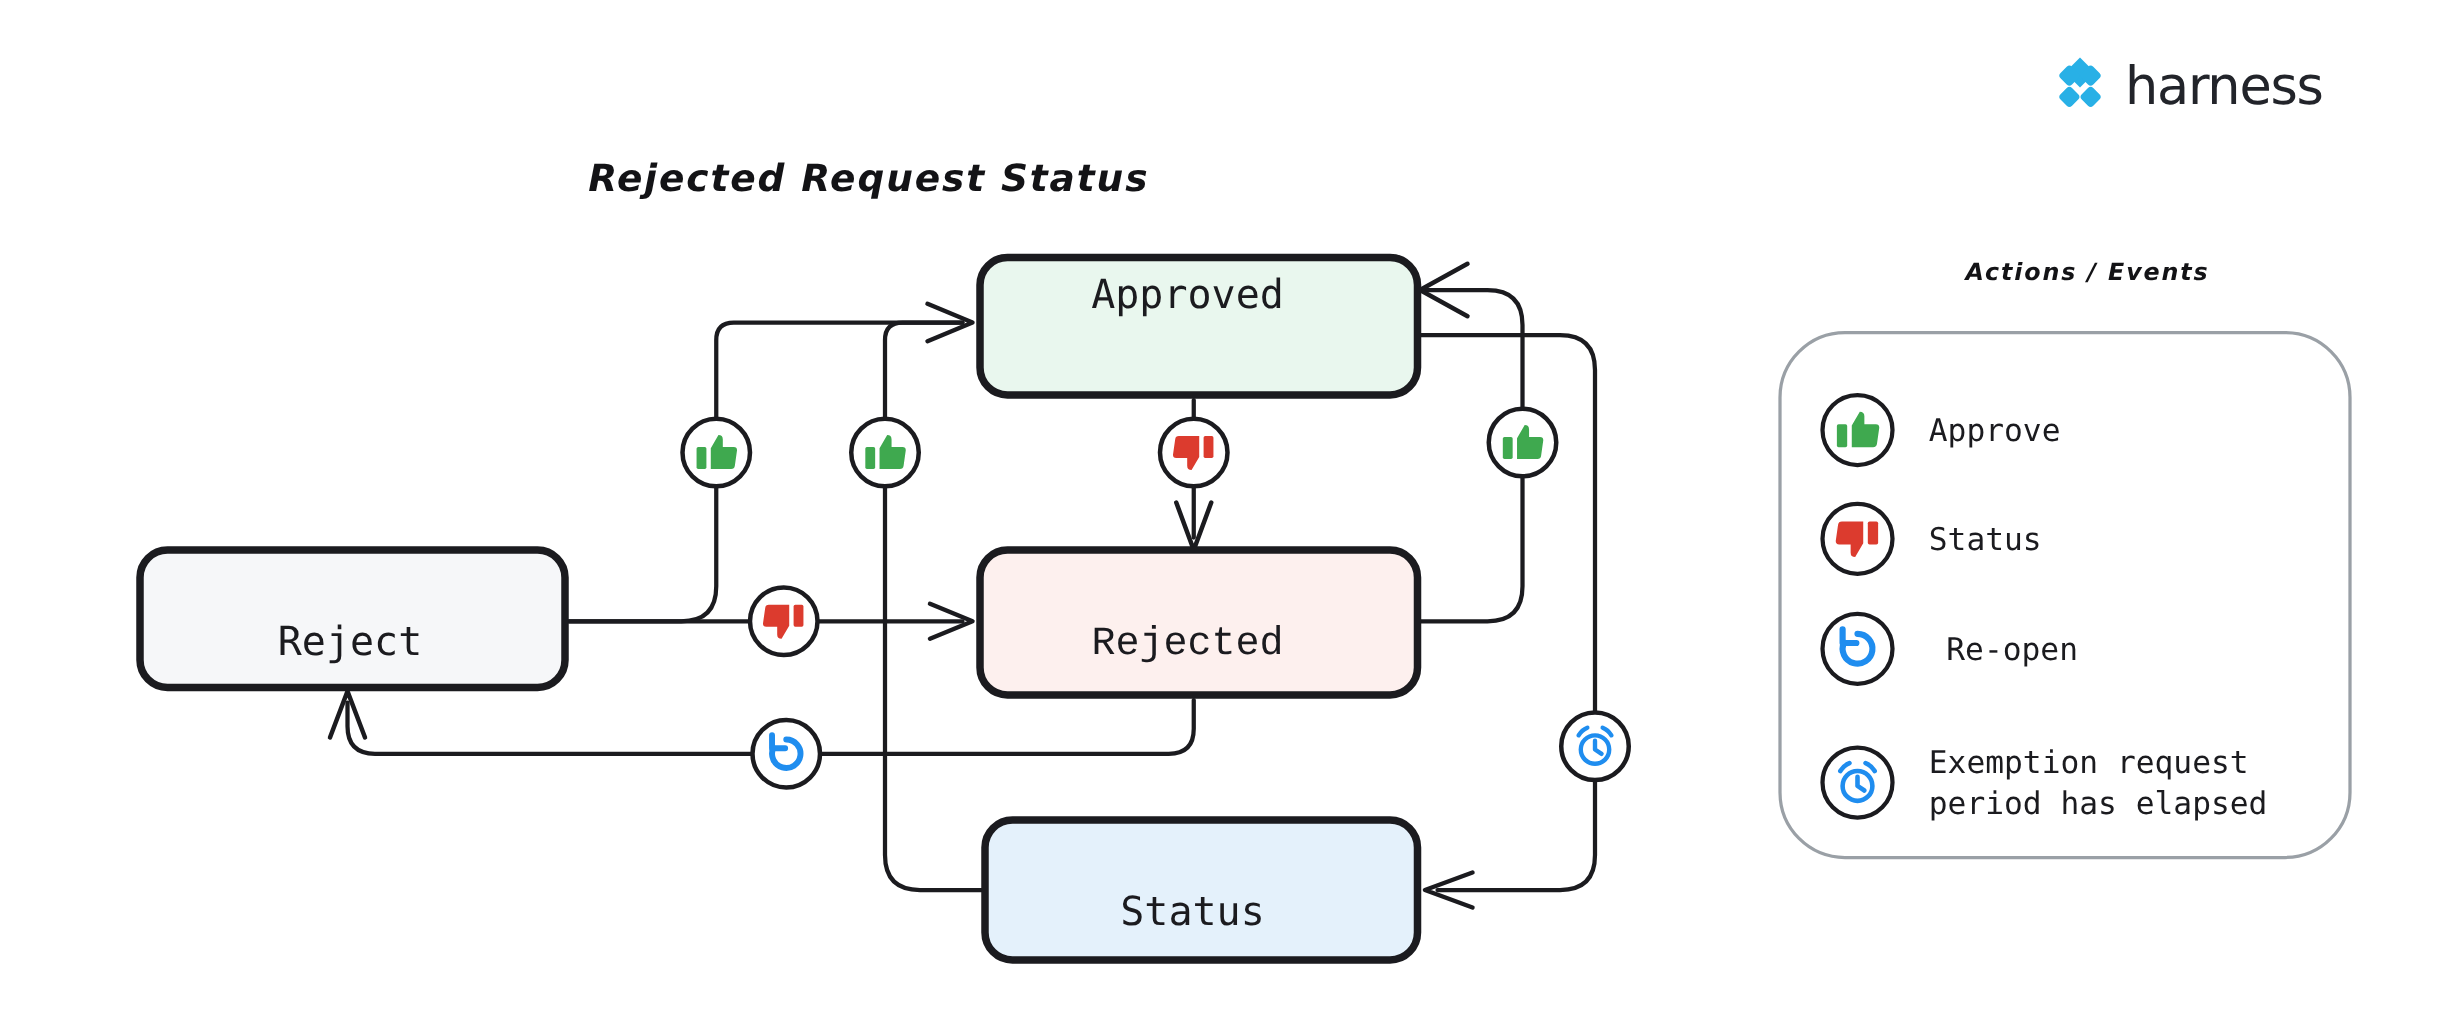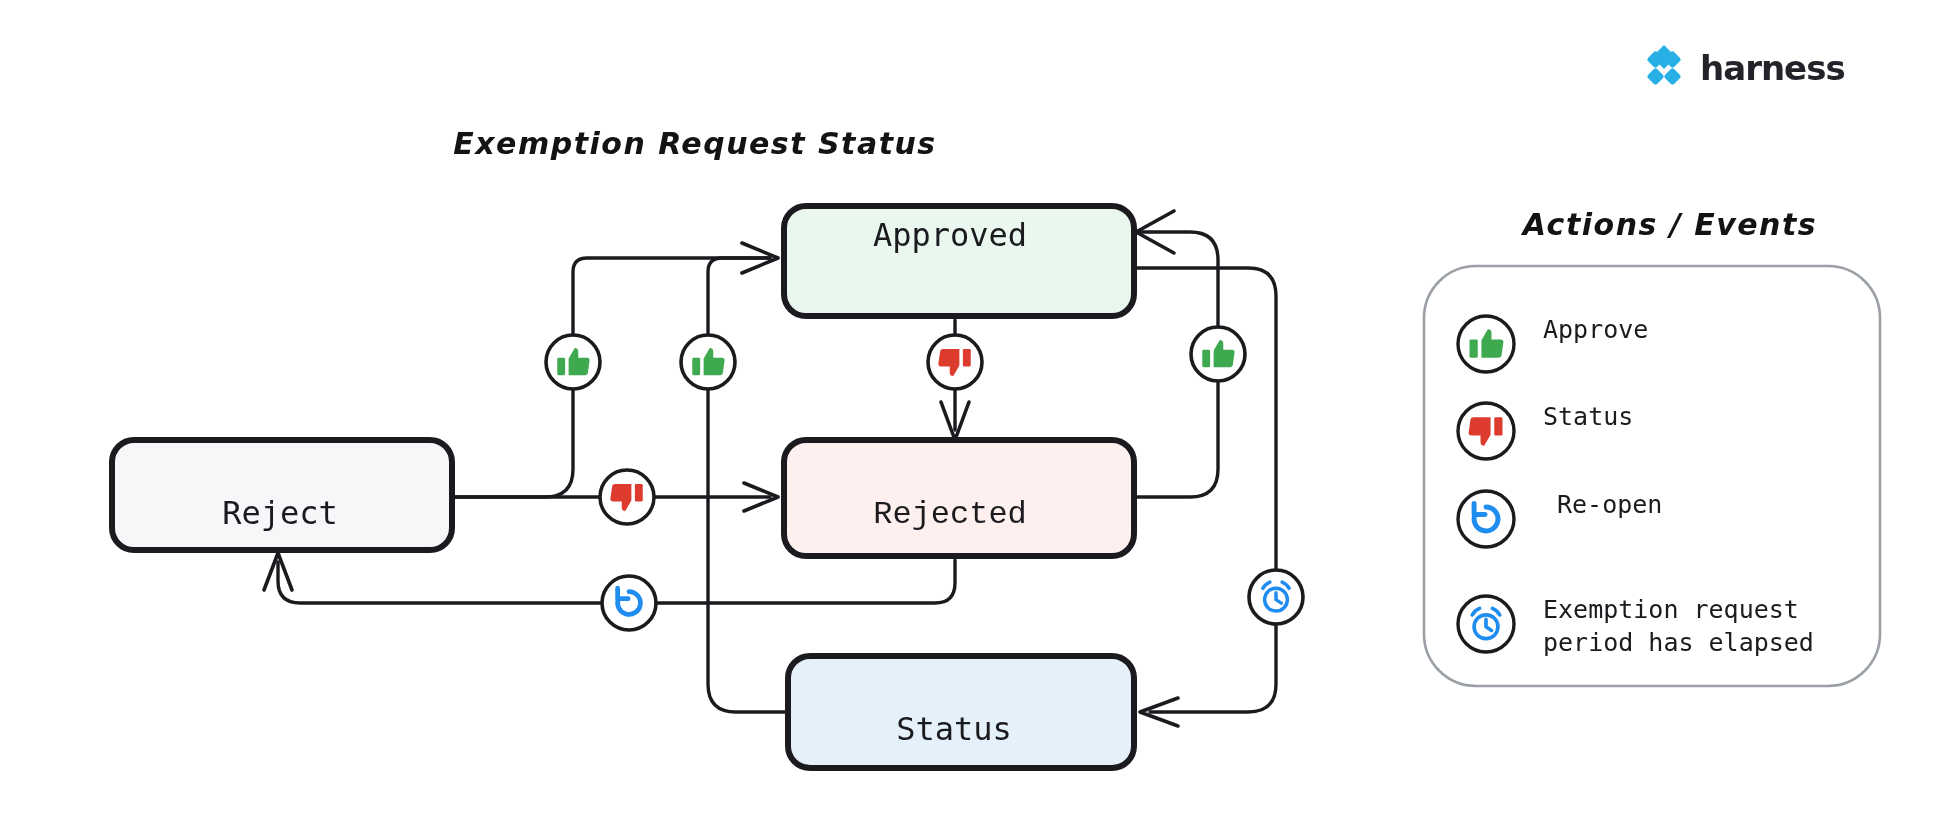--- a/index.html
+++ b/index.html
@@ -34,41 +34,42 @@
   #diagram-title {
     left: 0; top: 126px;
     width: 1390px;
     text-align: center;
     font-size: 30px;
   }
   #legend-title {
     left: 1430px; top: 207px;
     width: 480px;
     text-align: center;
-    font-size: 30px;
+    font-size: 19px;
   }
   .node-label {
     position: absolute;
     font-family: "DejaVu Sans Mono", monospace;
     font-size: 32px;
     color: #1b1b1f;
     text-align: center;
     white-space: nowrap;
     pointer-events: none;
     margin-top: 28px;
   }
   #label-pending  { left: 112px; top: 466px; width: 336px; }
   #label-approved { left: 782px; top: 188px; width: 336px; }
   #label-rejected { left: 782px; top: 468px; width: 336px; font-family: Liberation Mono, monospace; }
   #label-expired  { left: 786px; top: 682px; width: 336px; }
 
   .legend-row {
     position: absolute;
     left: 1455px;
     display: flex;
+    align-items: center;
     gap: 26px;
   }
   .legend-text {
     font-family: "DejaVu Sans Mono", monospace;
     font-size: 25px;
     line-height: 33px;
     color: #1b1b1f;
     white-space: pre-line;
   }
   #legend-row-0 { top: 313px; }
@@ -80,22 +81,22 @@
 
   #brand {
     position: absolute;
     left: 1640px; top: 44px;
     display: flex;
     align-items: center;
     gap: 12px;
   }
   #brand-wordmark {
     font-family: "DejaVu Sans", sans-serif;
-    font-weight: 700;
-    font-size: 34px;
+    font-weight: 400;
+    font-size: 42px;
     letter-spacing: -1px;
     color: #22242a;
   }
 </style>
 </head>
 <body>
 
 <svg id="canvas" viewBox="0 0 1952 828">
   <defs>
 
@@ -198,21 +199,21 @@
     <g fill="#28b0e6">
       <rect x="9" y="9" width="13" height="13" rx="3" transform="rotate(45 15.5 15.5)"></rect>
       <rect x="26" y="9" width="13" height="13" rx="3" transform="rotate(45 32.5 15.5)"></rect>
       <rect x="9" y="26" width="13" height="13" rx="3" transform="rotate(45 15.5 32.5)"></rect>
       <rect x="26" y="26" width="13" height="13" rx="3" transform="rotate(45 32.5 32.5)"></rect>
     </g>
   </svg>
   <span id="brand-wordmark">harness</span>
 </div>
 
-<div class="title-hand" id="diagram-title">Exemption Request Status</div>
+<div class="title-hand" id="diagram-title">Rejected Request Status</div>
 
 <div class="title-hand" id="legend-title">Actions / Events</div>
 
 <div class="node-label" id="label-pending">Reject</div>
 <div class="node-label" id="label-approved">Approved</div>
 <div class="node-label" id="label-rejected">Rejected</div>
 <div class="node-label" id="label-expired">Status</div>
 
 <div class="legend-row" id="legend-row-0">
   <svg class="legend-badge" viewBox="0 0 62 62">

